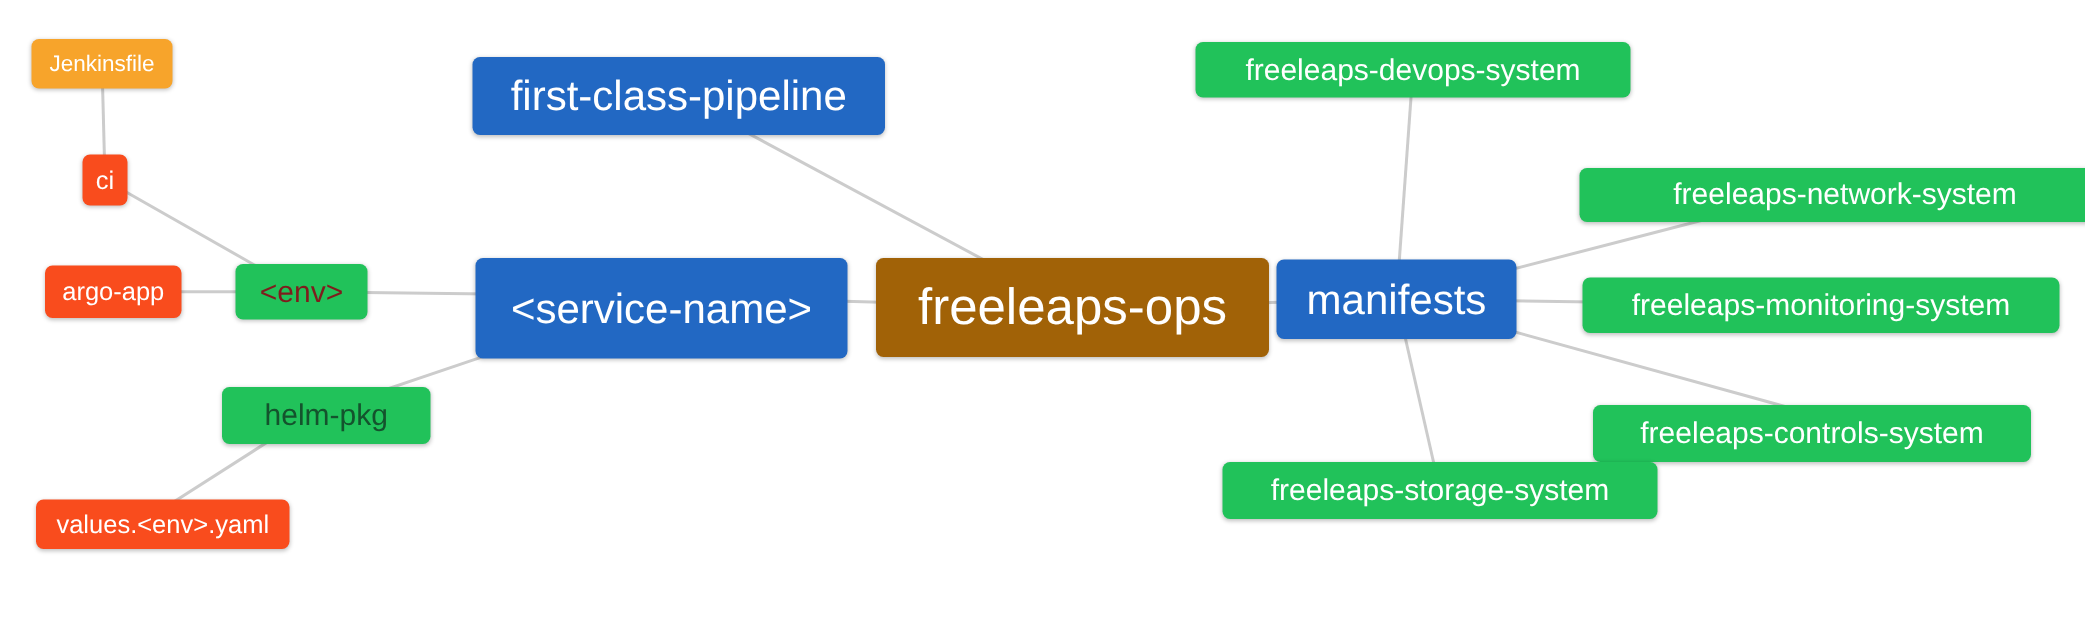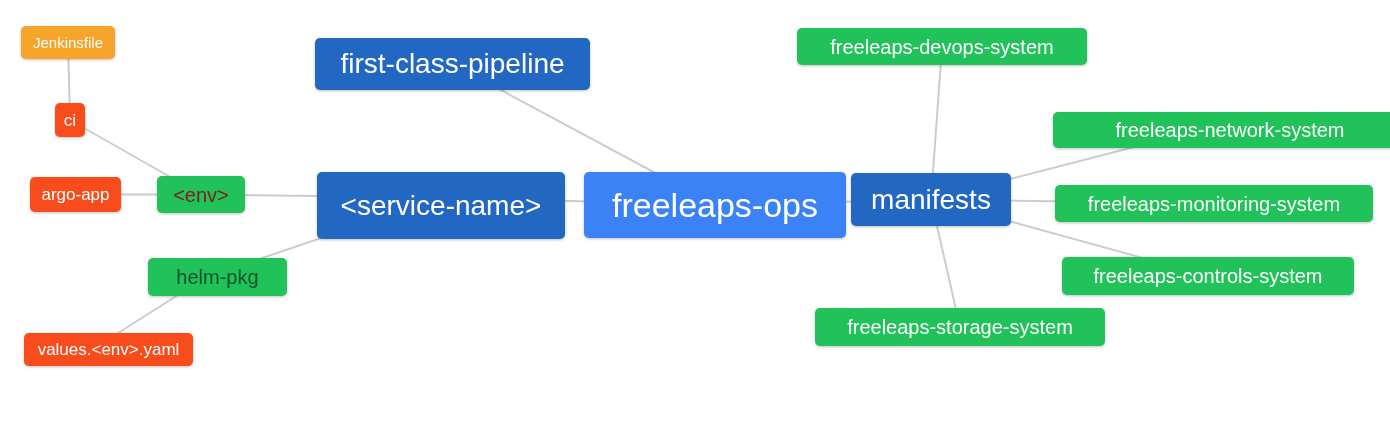--- a/index.html
+++ b/index.html
@@ -56,29 +56,29 @@
       <line x1="201" y1="194.5" x2="75.5" y2="194.5" stroke="#CCCCCC" stroke-width="2"></line>
       <line x1="70" y1="120" x2="68" y2="42.5" stroke="#CCCCCC" stroke-width="2"></line>
       <line x1="206" y1="277" x2="92.5" y2="349.5" stroke="#CCCCCC" stroke-width="2"></line>
       <line x1="931" y1="199.5" x2="942" y2="46.5" stroke="#CCCCCC" stroke-width="2"></line>
       <line x1="931" y1="199.5" x2="1200" y2="130" stroke="#CCCCCC" stroke-width="2"></line>
       <line x1="931" y1="199.5" x2="1214" y2="203.5" stroke="#CCCCCC" stroke-width="2"></line>
       <line x1="931" y1="199.5" x2="1208" y2="276" stroke="#CCCCCC" stroke-width="2"></line>
       <line x1="931" y1="199.5" x2="960" y2="327" stroke="#CCCCCC" stroke-width="2"></line>
     </svg>
   <div>
-      <div class="node size-xl" style="left: 584px; top: 172px; width: 262px; height: 66px; background: #3b82f6; color: rgb(255, 255, 255);">freeleaps-ops</div>
+      <div class="node size-xl" style="left: 584px; top: 172px; width: 262px; height: 66px; background: #a16207; color: rgb(255, 255, 255);">freeleaps-ops</div>
       <div class="node size-lg" style="left: 315px; top: 38px; width: 275px; height: 52px; background: rgb(34, 104, 195); color: rgb(255, 255, 255);">first-class-pipeline</div>
       <div class="node size-lg" style="left: 317px; top: 172px; width: 248px; height: 67px; background: rgb(34, 104, 195); color: rgb(255, 255, 255);">&lt;service-name&gt;</div>
       <div class="node size-lg" style="left: 851px; top: 173px; width: 160px; height: 53px; background: rgb(34, 104, 195); color: rgb(255, 255, 255);">manifests</div>
       <div class="node size-md" style="left: 157px; top: 176px; width: 88px; height: 37px; background: rgb(33, 194, 90); color: #7f1d1d;">&lt;env&gt;</div>
       <div class="node size-md" style="left: 148px; top: 258px; width: 139px; height: 38px; background: rgb(33, 194, 90); color: #14532d;">helm-pkg</div>
       <div class="node size-sm" style="left: 55px; top: 103px; width: 30px; height: 34px; background: rgb(249, 76, 29); color: rgb(255, 255, 255);">ci</div>
       <div class="node size-sm" style="left: 30px; top: 177px; width: 91px; height: 35px; background: rgb(249, 76, 29); color: rgb(255, 255, 255);">argo-app</div>
       <div class="node size-xs" style="left: 21px; top: 26px; width: 94px; height: 33px; background: rgb(247, 164, 43); color: rgb(255, 255, 255);">Jenkinsfile</div>
       <div class="node size-sm" style="left: 8px; top: 333px; width: 169px; height: 33px; background: rgb(249, 76, 29); color: rgb(255, 255, 255); margin-left: 16px;">values.&lt;env&gt;.yaml</div>
       <div class="node size-md" style="left: 797px; top: 28px; width: 290px; height: 37px; background: rgb(33, 194, 90); color: rgb(255, 255, 255);">freeleaps-devops-system</div>
       <div class="node size-md" style="left: 1053px; top: 112px; width: 354px; height: 36px; background: rgb(33, 194, 90); color: rgb(255, 255, 255);">freeleaps-network-system</div>
       <div class="node size-md" style="left: 1055px; top: 185px; width: 318px; height: 37px; background: rgb(33, 194, 90); color: rgb(255, 255, 255);">freeleaps-monitoring-system</div>
-      <div class="node size-md" style="left: 1062px; top: 257px; width: 292px; height: 38px; background: rgb(33, 194, 90); color: rgb(255, 255, 255);">freeleaps-controls-system</div>
+      <div class="node size-md" style="left: 1062px; top: 270px; width: 292px; height: 38px; background: rgb(33, 194, 90); color: rgb(255, 255, 255);">freeleaps-controls-system</div>
       <div class="node size-md" style="left: 815px; top: 308px; width: 290px; height: 38px; background: rgb(33, 194, 90); color: rgb(255, 255, 255);">freeleaps-storage-system</div>
     </div>
 </div>
 
 </body></html>

